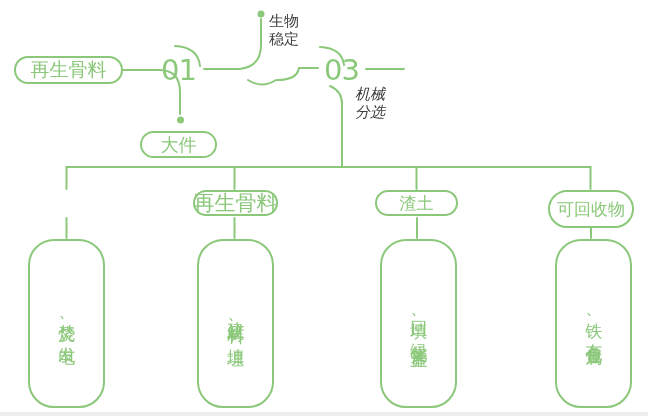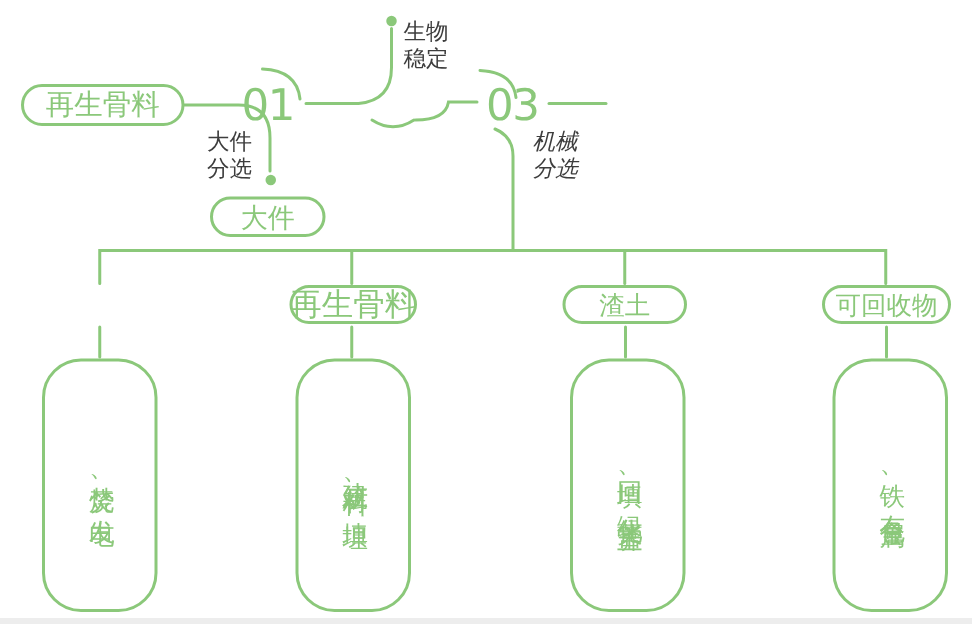--- a/index.html
+++ b/index.html
@@ -71,35 +71,34 @@
     </g>
   </svg>
 
   <div class="pill" style="left:14px;top:56px;width:109px;height:28px;font-size:19px;">
     <span>再生骨料</span>
   </div>
 
   <div class="stage-number" style="left:161px;top:55px;">01</div>
   <div class="stage-number" style="left:324px;top:55px;">03</div>
 
-  <div class="side-label" style="left:138px;top:85px;">大件分选</div>
   <div class="side-label" style="left:269px;top:12px;">生物稳定</div>
   <div class="side-label" style="left:355px;top:85px;font-style:italic;">机械分选</div>
 
   <div class="pill" style="left:140px;top:131px;width:77px;height:27px;font-size:18px;justify-content:center;">
     <span>大件</span>
   </div>
 
   <div class="pill" style="left:193px;top:190px;width:85px;height:26px;font-size:21px;">
     <span>再生骨料</span>
   </div>
   <div class="pill" style="left:375px;top:190px;width:83px;height:26px;font-size:17px;">
     <span>渣土</span>
   </div>
-  <div class="pill" style="left:548px;top:190px;width:86px;height:26px;font-size:17px;">
+  <div class="pill" style="left:548px;top:190px;width:86px;height:38px;font-size:17px;">
     <span>可回收物</span>
   </div>
 
   <div class="result-box" style="left:28px;top:239px;width:77px;height:169px;">
     <span class="vtext">焚烧、发电</span>
   </div>
   <div class="result-box" style="left:197px;top:239px;width:77px;height:169px;">
     <span class="vtext">建筑材料、填埋</span>
   </div>
   <div class="result-box" style="left:380px;top:239px;width:77px;height:169px;">

